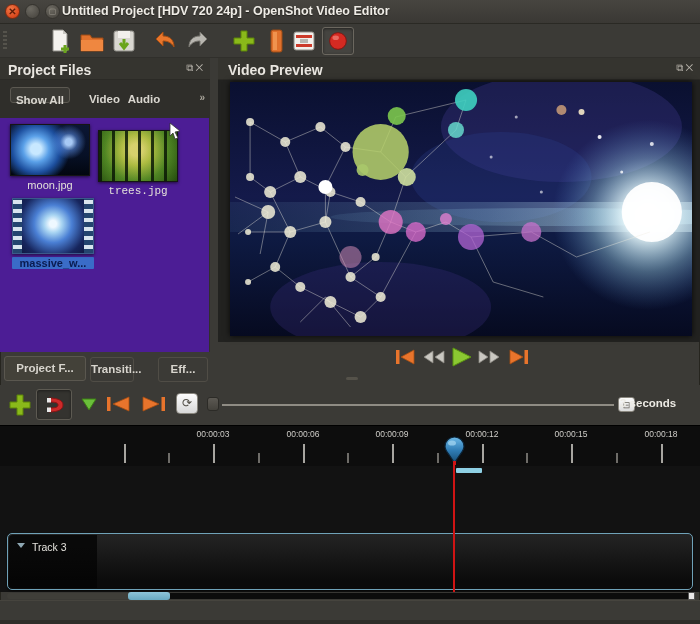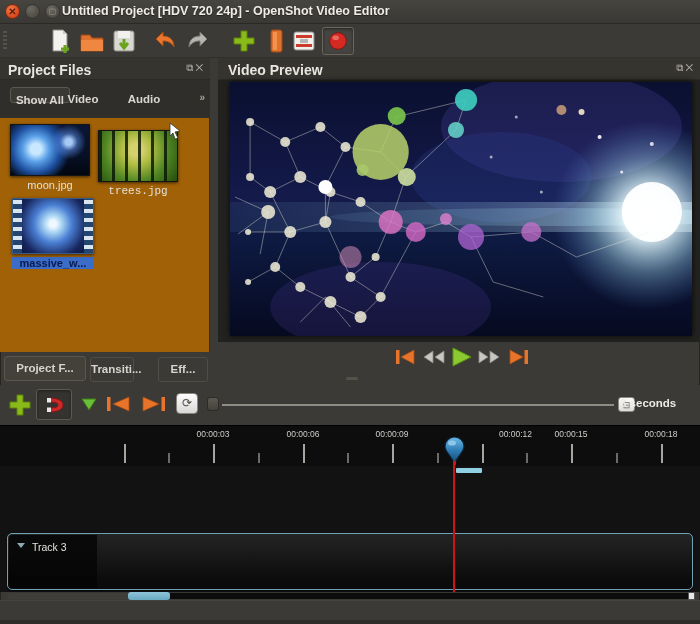--- a/index.html
+++ b/index.html
@@ -34,21 +34,21 @@
   .phdr { height:22px; background:#35342f; border-bottom:1px solid #2b2a26; }
   .phdr .ptitle { position:absolute; top:4px; font-size:14px; font-weight:bold; color:#e9e6e0; }
   .phdr .hicons { position:absolute; right:5px; top:4px; color:#b9b5ac; font-size:10px; letter-spacing:2px; }
 
   
   .pf-tabsbar { left:0; top:80px; width:210px; height:38px; background:#2f2e2a; }
   .pftab { position:absolute; top:7px; height:16px; font-size:11.5px; font-weight:bold; color:#dad7d0;
     line-height:24px; text-align:center; }
   .pftab.sel { border:1px solid #5c5952; border-radius:3px; background:#3a3934; }
   .pf-more { position:absolute; right:5px; top:12px; color:#aaa69c; font-size:10px; font-weight:bold; }
-  .pf-list { left:0; top:118px; width:210px; height:234px; background:#a16207; border-right:1px solid #31302c; }
+  .pf-list { left:0; top:118px; width:210px; height:234px; background:#4c1d95; border-right:1px solid #31302c; }
   .fitem-label { font-size:11px; color:#e2dfd9; text-align:center; margin-top:3px; }
   .fitem-label.sel { background:#3a6cc8; color:#0a1c50; font-weight:bold; border-radius:1px; }
   .thumb { border:1px solid #151515; box-shadow:0 1px 3px rgba(0,0,0,.6); }
   .thumb-moon { background:
     radial-gradient(circle at 74% 34%, rgba(175,210,255,.95) 0 5%, rgba(90,140,225,.55) 13%, transparent 26%),
     radial-gradient(circle at 32% 48%, #c8e8ff 0 9%, #5aa0e8 22%, #1d4f9e 40%, transparent 58%),
     linear-gradient(180deg,#0b1634,#071026 60%,#02060f); }
   .thumb-trees { background:
     repeating-linear-gradient(90deg, rgba(8,22,4,.85) 0 3px, rgba(20,50,10,.15) 3px 13px),
     radial-gradient(circle at 48% 38%, #f7ec7e 0 12%, #c9d44c 30%, #5a9428 62%, #27500f 100%); }
@@ -189,21 +189,21 @@
         </svg>
     </div>
   </div>
 
   <div class="abs phdr" style="left:0; top:58px; width:210px;">
     <div class="ptitle" style="left:8px;">Project Files</div>
     <div class="hicons"><span>⧉</span><span>✕</span></div>
   </div>
   <div class="abs pf-tabsbar">
     <div class="pftab sel" style="left:10px; width:60px;">Show All</div>
-    <div class="pftab" style="left:61px; width:44px;">Video</div>
+    <div class="pftab" style="left:76px; width:44px;text-align:right;">Video</div>
     <div class="pftab" style="left:122px; width:44px;">Audio</div>
     <div class="pf-more">»</div>
   </div>
   <div class="abs pf-list">
     <div class="abs" style="left:10px; top:6px; width:80px;">
       <div class="thumb thumb-moon" style="width:80px; height:52px;"></div>
       <div class="fitem-label">moon.jpg</div>
     </div>
     <div class="abs" style="left:98px; top:12px; width:80px;font-family:Liberation Mono, monospace;">
       <div class="thumb thumb-trees" style="width:80px; height:52px;"></div>
@@ -374,21 +374,21 @@
     <div class="abs zoom-slider-track" style="top:19px;"></div>
     <div class="abs zoom-slider-handle" style="top:12px;"></div>
     <div class="abs scale-icon" style="top:12px;">⊟</div>
     <div class="abs scale-label" style="top:12px;">3 seconds</div>
   </div>
 
   <div class="abs ruler">
     <div class="rlabel" style="left:213px;">00:00:03</div>
     <div class="rlabel" style="left:303px;">00:00:06</div>
     <div class="rlabel" style="left:392px;">00:00:09</div>
-    <div class="rlabel" style="left:507px;text-align:right;">00:00:12</div>
+    <div class="rlabel" style="left:482px;">00:00:12</div>
     <div class="rlabel" style="left:571px;">00:00:15</div>
     <div class="rlabel" style="left:661px;">00:00:18</div>
     <div class="tick major" style="left:124px;"></div>
     <div class="tick major" style="left:213px;"></div>
     <div class="tick major" style="left:303px;"></div>
     <div class="tick major" style="left:392px;"></div>
     <div class="tick major" style="left:482px;"></div>
     <div class="tick major" style="left:571px;"></div>
     <div class="tick major" style="left:661px;"></div>
     <div class="tick minor" style="left:168px;"></div>

